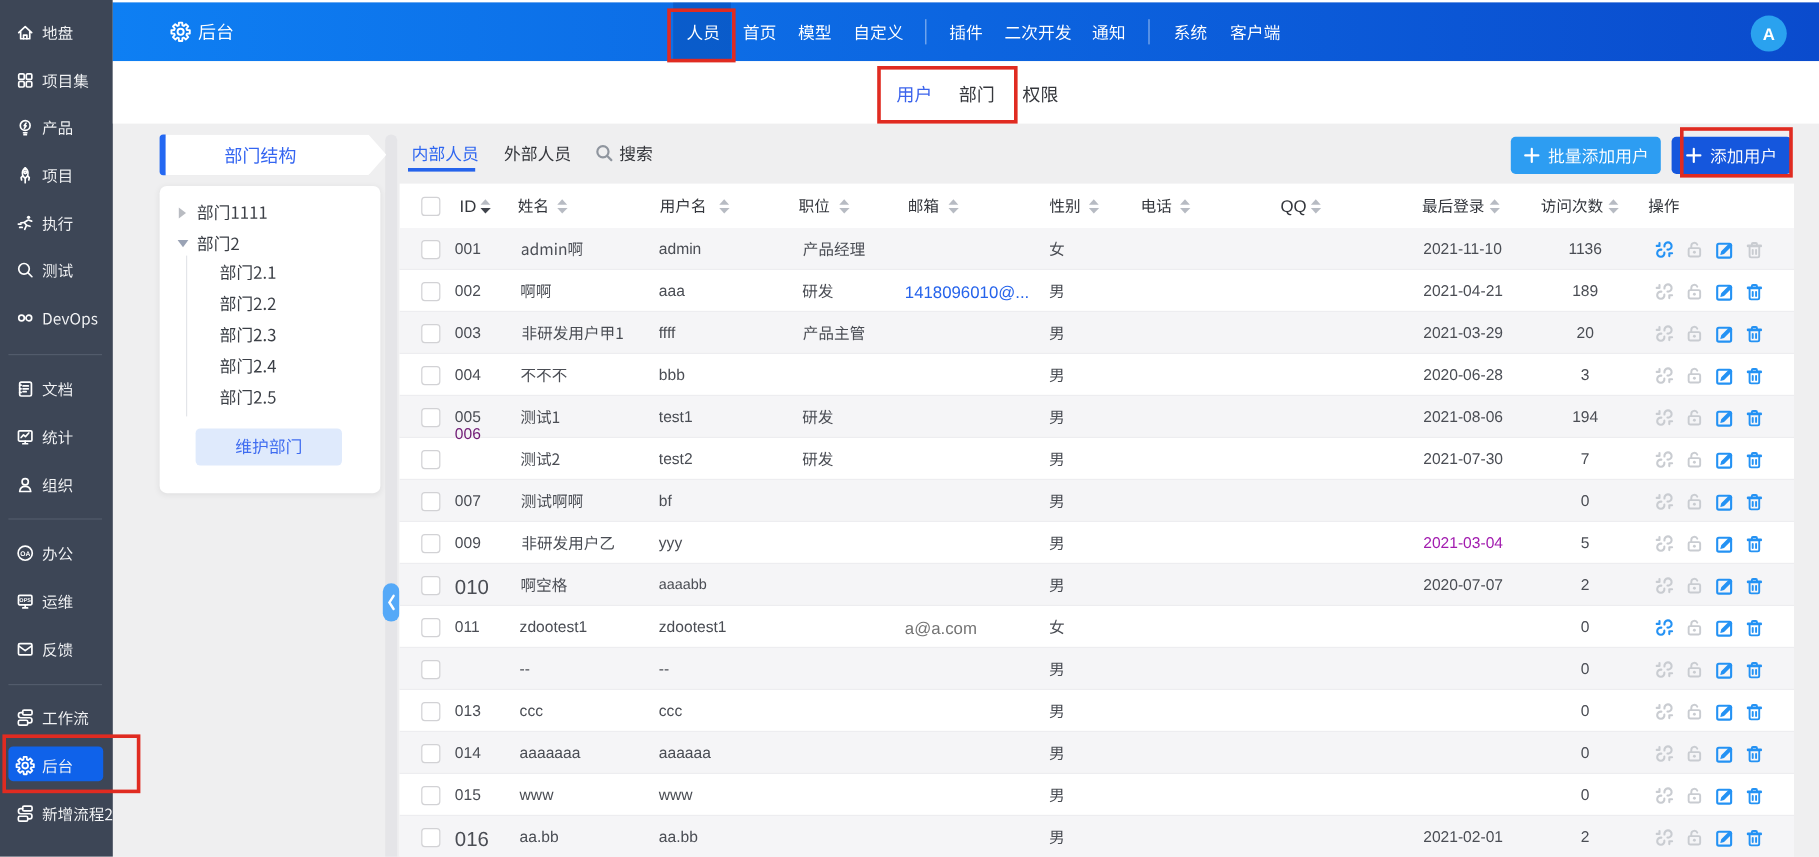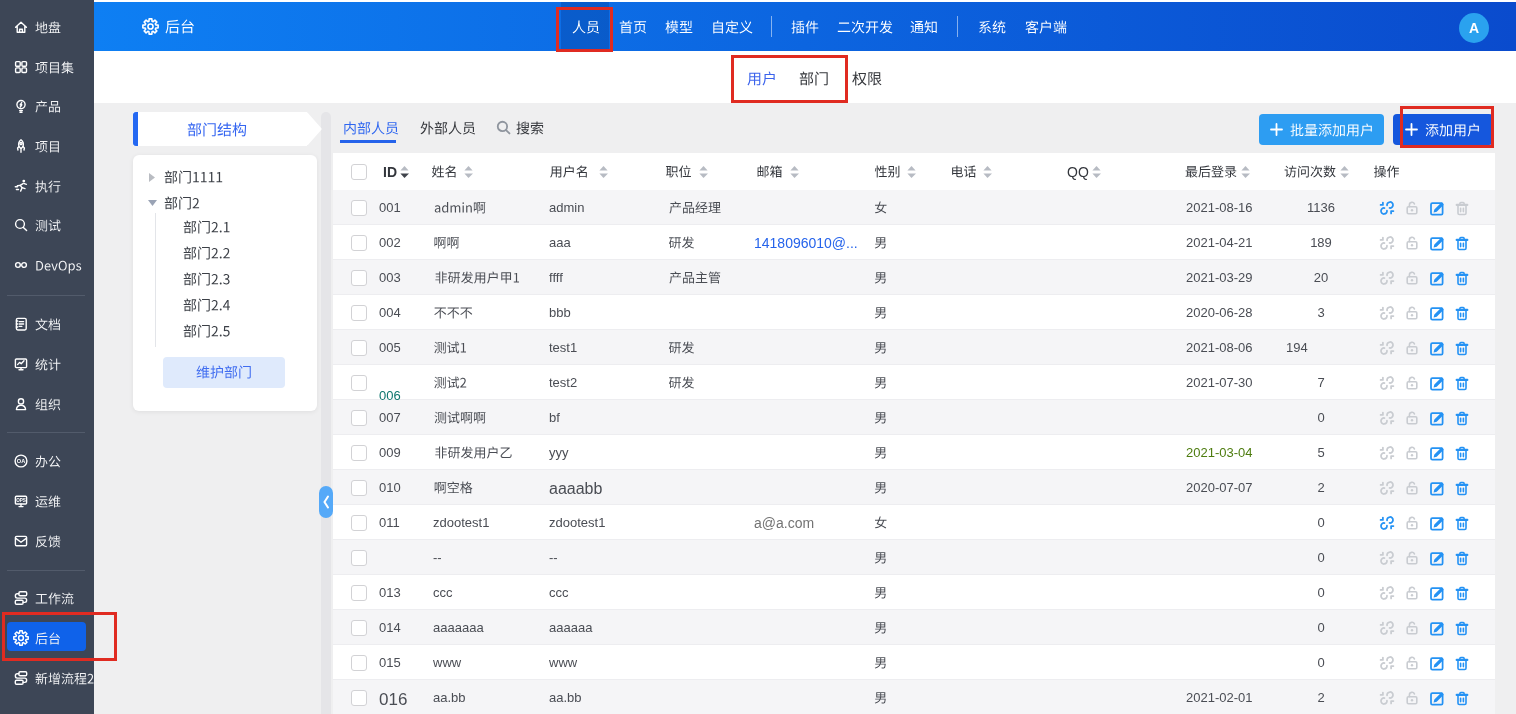--- a/index.html
+++ b/index.html
@@ -339,21 +339,21 @@
     <path d="M6.5 1v11M1 6.5h11"></path>
   </svg>
 <svg style="position:absolute;left:1425.0px;top:122.5px;fill:#fff;" width="56.0" height="14" viewBox="0 -880 4000 1000">
     <use href="#u6dfb" x="0"></use>
     <use href="#u52a0" x="1000"></use>
     <use href="#u7528" x="2000"></use>
     <use href="#u6237" x="3000"></use>
   </svg>
 <div class="abs" style="left:333px;top:153px;width:1162px;height:561px;background:#fff"></div>
 <div class="abs" style="left:351px;top:164.0px;width:16px;height:16px;border:1px solid #d2d2d5;border-radius:3px;background:#fff"></div>
-<div class="abs" style="left:383px;top:164.0px;color:#33363c;font-size:14px;font-weight:bold">ID</div>
+<div class="abs" style="left:383px;top:164.0px;color:#33363c;font-size:14px;font-weight:normal">ID</div>
 <svg class="abs" style="left:400px;top:166.0px" width="9" height="12" viewBox="0 0 9 12">
     <path d="M4.5 0 8.6 4.6H.4z" fill="#b7bbc3"></path>
     <path d="M4.5 12 .4 7.4h8.6z" fill="#3f434b"></path>
   </svg>
 <svg style="position:absolute;left:431.0px;top:165.2px;fill:#33363c;" width="27.0" height="13" viewBox="0 -880 2000 1000">
     <use href="#u59d3" x="0"></use>
     <use href="#u540d" x="1000"></use>
   </svg>
 <svg class="abs" style="left:464px;top:166.0px" width="9" height="12" viewBox="0 0 9 12">
     <path d="M4.5 0 8.6 4.6H.4z" fill="#b7bbc3"></path>
@@ -443,21 +443,21 @@
 <div class="abs" style="left:549px;top:200.0px;color:#4a4d54;font-size:13px">admin</div>
 <svg style="position:absolute;left:668.0px;top:200.8px;fill:#4a4d54;" width="54.0" height="13" viewBox="0 -880 4000 1000">
     <use href="#u4ea7" x="0"></use>
     <use href="#u54c1" x="1000"></use>
     <use href="#u7ecf" x="2000"></use>
     <use href="#u7406" x="3000"></use>
   </svg>
 <svg style="position:absolute;left:874.0px;top:200.8px;fill:#4a4d54;" width="13.5" height="13" viewBox="0 -880 1000 1000">
     <use href="#u5973" x="0"></use>
   </svg>
-<div class="abs" style="left:1186px;top:200.0px;color:#4a4d54;font-size:13px">2021-08-16</div>
+<div class="abs" style="left:1186px;top:200.0px;color:#4a4d54;font-size:13px">2021-11-10</div>
 <div class="abs" style="left:1286px;top:200.0px;width:70px;text-align:center;color:#4a4d54;font-size:13px">1136</div>
 <svg class="abs" style="left:1379px;top:199.5px" width="16" height="16" viewBox="0 0 16 16" fill="none" stroke="#2492f4" stroke-width="1.75" stroke-linecap="round">
     <path d="M7.96 10.53 A3.00 3.00 0 1 1 5.47 8.04"></path>
     <path d="M8.04 5.47 A3.00 3.00 0 1 1 10.53 7.96"></path>
     <path d="M1.6 4.9h2.3M3.9 4.9V2.6M14.4 11.1h-2.3M12.1 11.1v2.3"></path>
   </svg>
 <svg class="abs" style="left:1404px;top:199.5px" width="16" height="16" viewBox="0 0 16 16" fill="none" stroke="#c9ccd1" stroke-width="1.6" stroke-linecap="round">
     <rect x="3.2" y="6.8" width="9.6" height="7" rx="1.2"></rect>
     <path d="M5.4 6.8V4.9a2.6 2.6 0 0 1 5-1"></path>
     <circle cx="8" cy="10.2" r="1.2" fill="#c9ccd1" stroke="none"></circle>
@@ -598,21 +598,21 @@
   </svg>
 <div class="abs" style="left:549px;top:340.0px;color:#4a4d54;font-size:13px">test1</div>
 <svg style="position:absolute;left:668.0px;top:340.8px;fill:#4a4d54;" width="27.0" height="13" viewBox="0 -880 2000 1000">
     <use href="#u7814" x="0"></use>
     <use href="#u53d1" x="1000"></use>
   </svg>
 <svg style="position:absolute;left:874.0px;top:340.8px;fill:#4a4d54;" width="13.5" height="13" viewBox="0 -880 1000 1000">
     <use href="#u7537" x="0"></use>
   </svg>
 <div class="abs" style="left:1186px;top:340.0px;color:#4a4d54;font-size:13px">2021-08-06</div>
-<div class="abs" style="left:1286px;top:340.0px;width:70px;color:#4a4d54;font-size:13px">194</div>
+<div class="abs" style="left:1286px;top:340.0px;width:70px;text-align:center;color:#4a4d54;font-size:13px">194</div>
 <svg class="abs" style="left:1379px;top:339.5px" width="16" height="16" viewBox="0 0 16 16" fill="none" stroke="#c9ccd1" stroke-width="1.75" stroke-linecap="round">
     <path d="M7.96 10.53 A3.00 3.00 0 1 1 5.47 8.04"></path>
     <path d="M8.04 5.47 A3.00 3.00 0 1 1 10.53 7.96"></path>
     <path d="M1.6 4.9h2.3M3.9 4.9V2.6M14.4 11.1h-2.3M12.1 11.1v2.3"></path>
   </svg>
 <svg class="abs" style="left:1404px;top:339.5px" width="16" height="16" viewBox="0 0 16 16" fill="none" stroke="#c9ccd1" stroke-width="1.6" stroke-linecap="round">
     <rect x="3.2" y="6.8" width="9.6" height="7" rx="1.2"></rect>
     <path d="M5.4 6.8V4.9a2.6 2.6 0 0 1 5-1"></path>
     <circle cx="8" cy="10.2" r="1.2" fill="#c9ccd1" stroke="none"></circle>
   </svg>
@@ -621,21 +621,21 @@
     <path d="M4.6 12.3l.75-2.9 6.5-6.5a1.05 1.05 0 0 1 1.5 0l.85.85a1.05 1.05 0 0 1 0 1.5l-6.5 6.5-2.9.75z" fill="#2492f4"></path>
   </svg>
 <svg class="abs" style="left:1454px;top:339.5px" width="16" height="16" viewBox="0 0 16 16" fill="none" stroke="#2492f4" stroke-width="1.6" stroke-linecap="round" stroke-linejoin="round">
     <path d="M2.7 4.9h10.6" stroke-width="2.2"></path>
     <path d="M5.9 4.2V3.4a.9.9 0 0 1 .9-.9h2.4a.9.9 0 0 1 .9.9v.8"></path>
     <path d="M4 6.3v6.9a1.3 1.3 0 0 0 1.3 1.3h5.4a1.3 1.3 0 0 0 1.3-1.3V6.3"></path>
     <path d="M6.6 8.2v3.4M9.4 8.2v3.4"></path>
   </svg>
 <div class="abs" style="left:333px;top:365px;width:1162px;height:35px;background:#fff;border-bottom:1px solid #ededf0"></div>
 <div class="abs" style="left:351px;top:374.5px;width:16px;height:16px;border:1px solid #d2d2d5;border-radius:3px;background:#fff"></div>
-<div class="abs" style="left:379px;top:388px;color:#0f766e;font-size:13px">006</div>
+<div class="abs" style="left:379px;top:354px;color:#701a75;font-size:13px">006</div>
 <svg style="position:absolute;left:433.0px;top:375.8px;fill:#4a4d54;" width="34.5" height="13" viewBox="0 -880 2555 1000">
     <use href="#u6d4b" x="0"></use>
     <use href="#u8bd5" x="1000"></use>
     <use href="#u0032" x="2000"></use>
   </svg>
 <div class="abs" style="left:549px;top:375.0px;color:#4a4d54;font-size:13px">test2</div>
 <svg style="position:absolute;left:668.0px;top:375.8px;fill:#4a4d54;" width="27.0" height="13" viewBox="0 -880 2000 1000">
     <use href="#u7814" x="0"></use>
     <use href="#u53d1" x="1000"></use>
   </svg>
@@ -706,21 +706,21 @@
     <use href="#u7814" x="1000"></use>
     <use href="#u53d1" x="2000"></use>
     <use href="#u7528" x="3000"></use>
     <use href="#u6237" x="4000"></use>
     <use href="#u4e59" x="5000"></use>
   </svg>
 <div class="abs" style="left:549px;top:445.0px;color:#4a4d54;font-size:13px">yyy</div>
 <svg style="position:absolute;left:874.0px;top:445.8px;fill:#4a4d54;" width="13.5" height="13" viewBox="0 -880 1000 1000">
     <use href="#u7537" x="0"></use>
   </svg>
-<div class="abs" style="left:1186px;top:445.0px;color:#4d7c0f;font-size:13px">2021-03-04</div>
+<div class="abs" style="left:1186px;top:445.0px;color:#a21caf;font-size:13px">2021-03-04</div>
 <div class="abs" style="left:1286px;top:445.0px;width:70px;text-align:center;color:#4a4d54;font-size:13px">5</div>
 <svg class="abs" style="left:1379px;top:444.5px" width="16" height="16" viewBox="0 0 16 16" fill="none" stroke="#c9ccd1" stroke-width="1.75" stroke-linecap="round">
     <path d="M7.96 10.53 A3.00 3.00 0 1 1 5.47 8.04"></path>
     <path d="M8.04 5.47 A3.00 3.00 0 1 1 10.53 7.96"></path>
     <path d="M1.6 4.9h2.3M3.9 4.9V2.6M14.4 11.1h-2.3M12.1 11.1v2.3"></path>
   </svg>
 <svg class="abs" style="left:1404px;top:444.5px" width="16" height="16" viewBox="0 0 16 16" fill="none" stroke="#c9ccd1" stroke-width="1.6" stroke-linecap="round">
     <rect x="3.2" y="6.8" width="9.6" height="7" rx="1.2"></rect>
     <path d="M5.4 6.8V4.9a2.6 2.6 0 0 1 5-1"></path>
     <circle cx="8" cy="10.2" r="1.2" fill="#c9ccd1" stroke="none"></circle>
@@ -730,27 +730,27 @@
     <path d="M4.6 12.3l.75-2.9 6.5-6.5a1.05 1.05 0 0 1 1.5 0l.85.85a1.05 1.05 0 0 1 0 1.5l-6.5 6.5-2.9.75z" fill="#2492f4"></path>
   </svg>
 <svg class="abs" style="left:1454px;top:444.5px" width="16" height="16" viewBox="0 0 16 16" fill="none" stroke="#2492f4" stroke-width="1.6" stroke-linecap="round" stroke-linejoin="round">
     <path d="M2.7 4.9h10.6" stroke-width="2.2"></path>
     <path d="M5.9 4.2V3.4a.9.9 0 0 1 .9-.9h2.4a.9.9 0 0 1 .9.9v.8"></path>
     <path d="M4 6.3v6.9a1.3 1.3 0 0 0 1.3 1.3h5.4a1.3 1.3 0 0 0 1.3-1.3V6.3"></path>
     <path d="M6.6 8.2v3.4M9.4 8.2v3.4"></path>
   </svg>
 <div class="abs" style="left:333px;top:470px;width:1162px;height:35px;background:#f5f5f7;border-bottom:1px solid #ededf0"></div>
 <div class="abs" style="left:351px;top:479.5px;width:16px;height:16px;border:1px solid #d2d2d5;border-radius:3px;background:#fff"></div>
-<div class="abs" style="left:379px;top:480.0px;color:#4a4d54;font-size:13px">010</div>
+<div class="abs" style="left:379px;top:480.0px;color:#4a4d54;font-size:17px">010</div>
 <svg style="position:absolute;left:433.0px;top:480.8px;fill:#4a4d54;" width="40.5" height="13" viewBox="0 -880 3000 1000">
     <use href="#u554a" x="0"></use>
     <use href="#u7a7a" x="1000"></use>
     <use href="#u683c" x="2000"></use>
   </svg>
-<div class="abs" style="left:549px;top:480.0px;color:#4a4d54;font-size:16px">aaaabb</div>
+<div class="abs" style="left:549px;top:480.0px;color:#4a4d54;font-size:12px">aaaabb</div>
 <svg style="position:absolute;left:874.0px;top:480.8px;fill:#4a4d54;" width="13.5" height="13" viewBox="0 -880 1000 1000">
     <use href="#u7537" x="0"></use>
   </svg>
 <div class="abs" style="left:1186px;top:480.0px;color:#4a4d54;font-size:13px">2020-07-07</div>
 <div class="abs" style="left:1286px;top:480.0px;width:70px;text-align:center;color:#4a4d54;font-size:13px">2</div>
 <svg class="abs" style="left:1379px;top:479.5px" width="16" height="16" viewBox="0 0 16 16" fill="none" stroke="#c9ccd1" stroke-width="1.75" stroke-linecap="round">
     <path d="M7.96 10.53 A3.00 3.00 0 1 1 5.47 8.04"></path>
     <path d="M8.04 5.47 A3.00 3.00 0 1 1 10.53 7.96"></path>
     <path d="M1.6 4.9h2.3M3.9 4.9V2.6M14.4 11.1h-2.3M12.1 11.1v2.3"></path>
   </svg>

